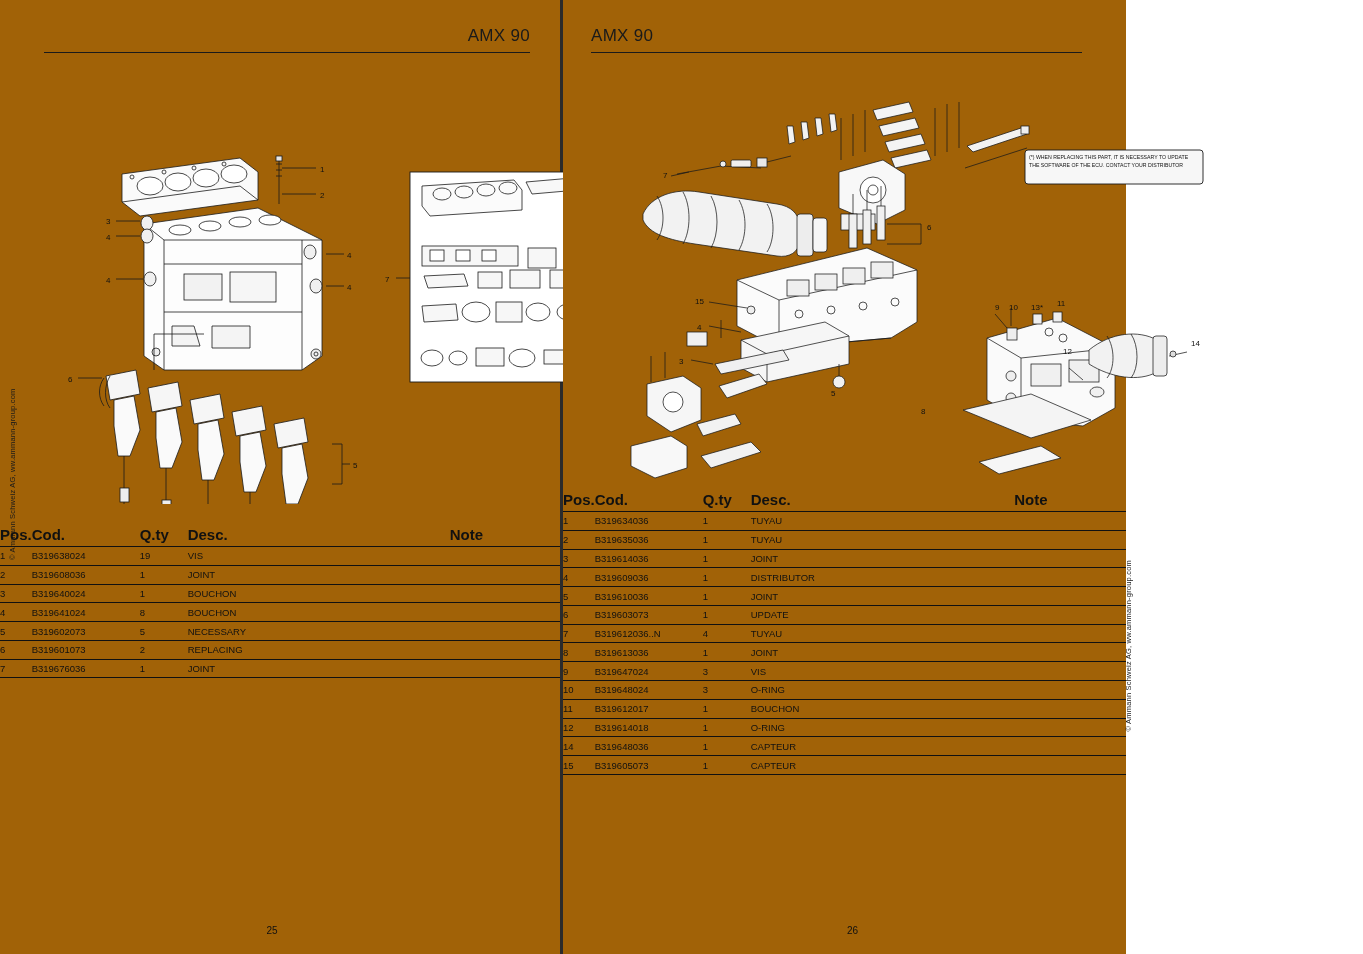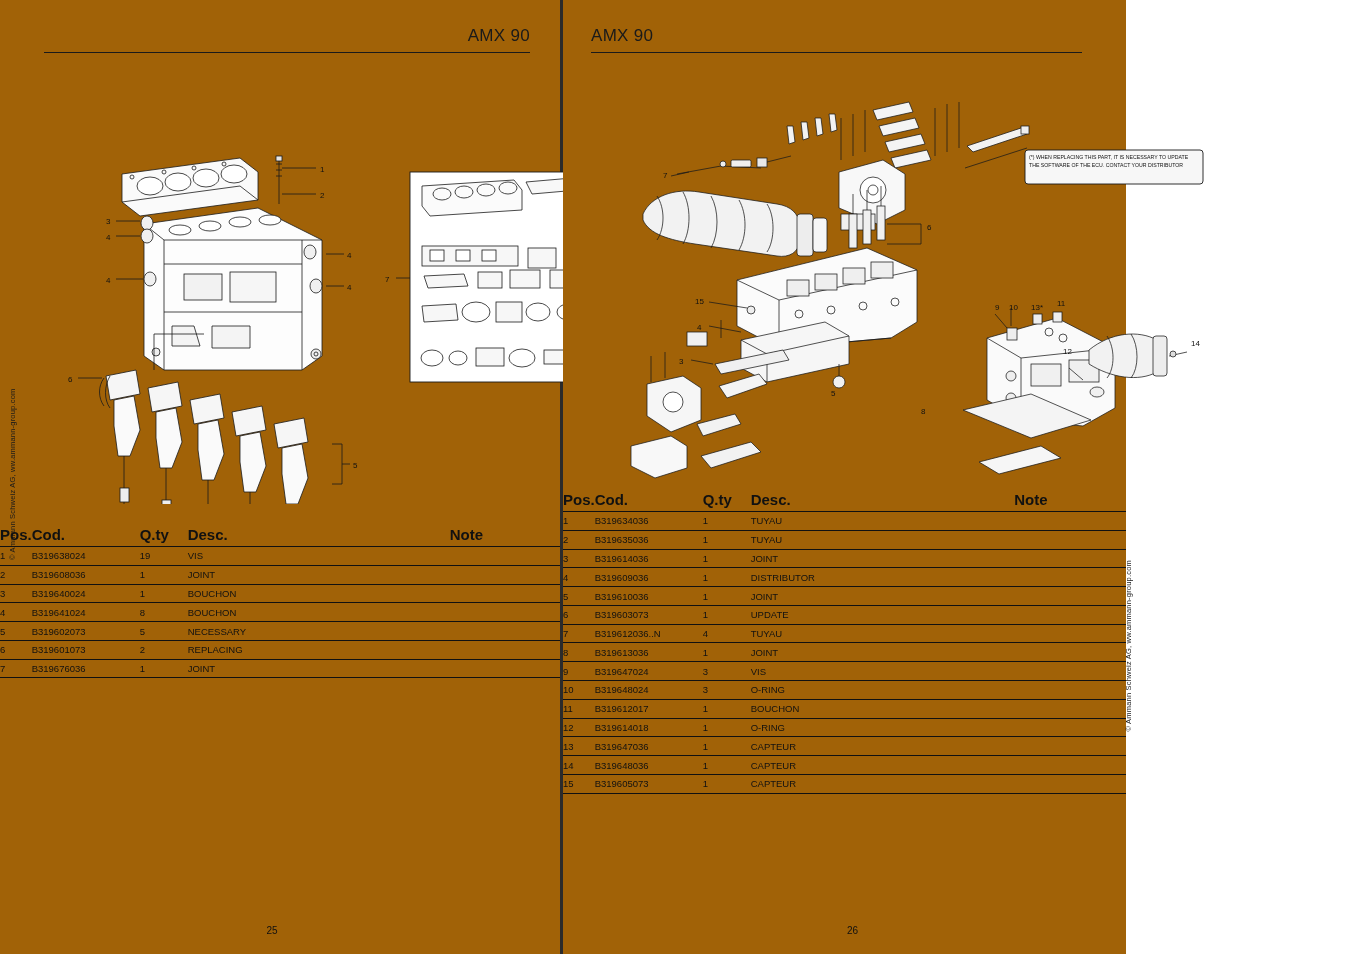--- a/index.html
+++ b/index.html
@@ -632,27 +632,20 @@
             <td></td>
           </tr>
           <tr>
             <td>12</td>
             <td>B319614018</td>
             <td>1</td>
             <td>O-RING</td>
             <td></td>
           </tr>
           <tr>
-            <td>13</td>
-            <td>B319647036</td>
-            <td>1</td>
-            <td>CAPTEUR</td>
-            <td></td>
-          </tr>
-          <tr>
             <td>14</td>
             <td>B319648036</td>
             <td>1</td>
             <td>CAPTEUR</td>
             <td></td>
           </tr>
           <tr>
             <td>15</td>
             <td>B319605073</td>
             <td>1</td>

